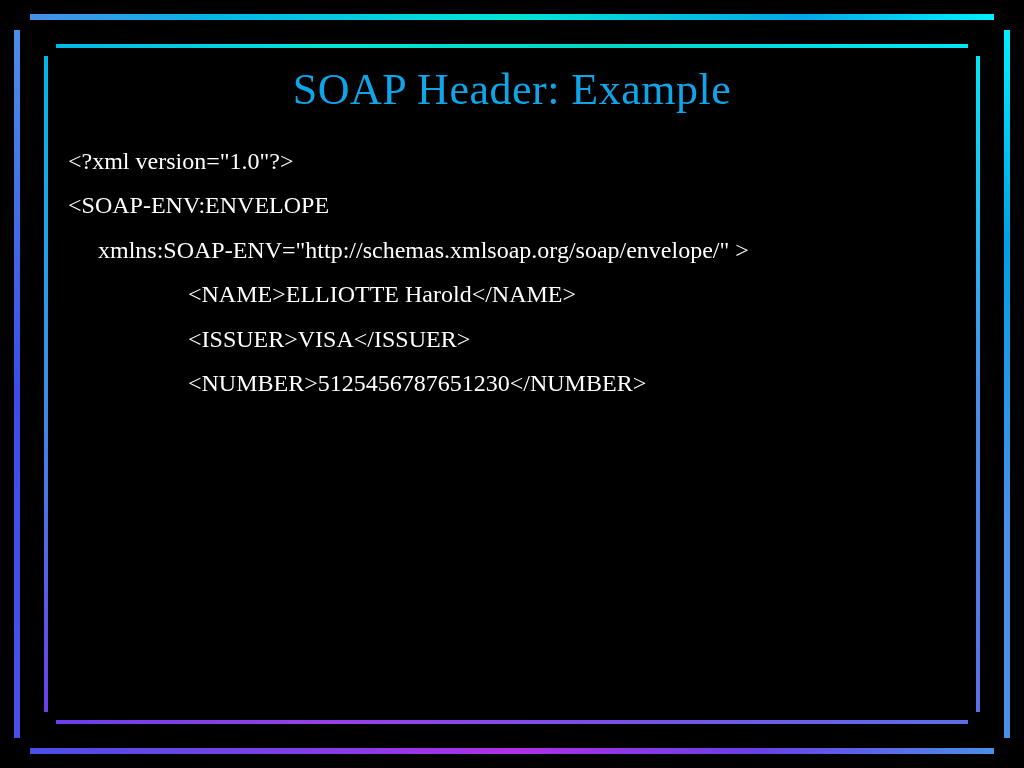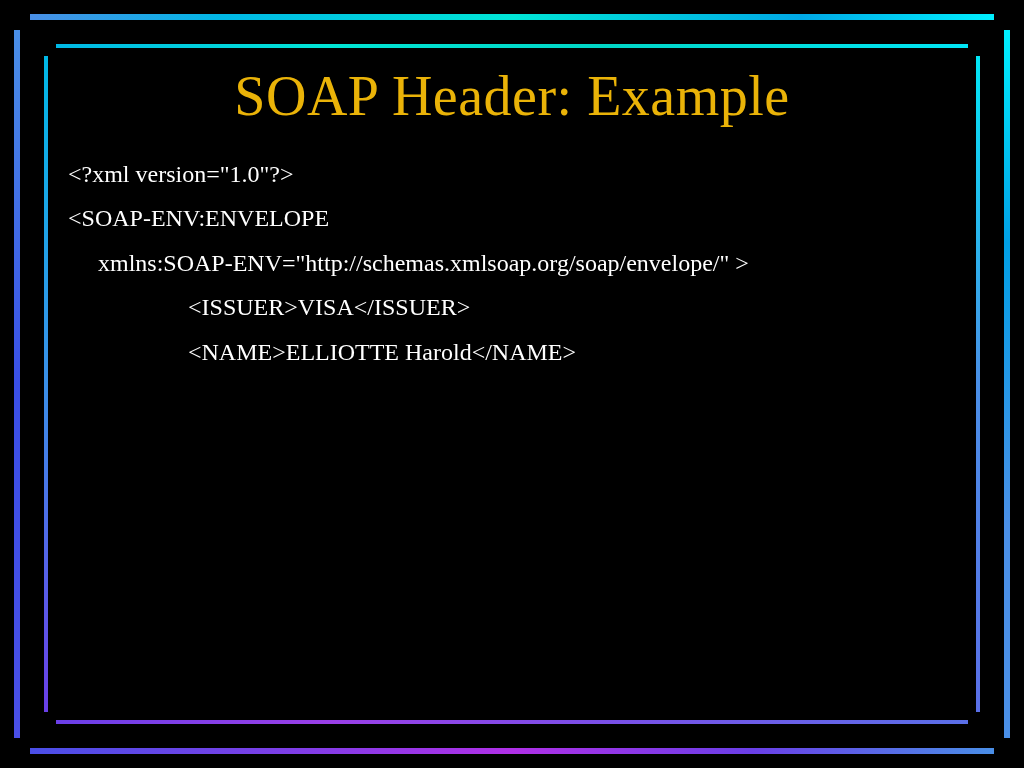--- a/index.html
+++ b/index.html
@@ -97,25 +97,25 @@
     }
     .content {
       position: absolute;
       top: 20px;
       left: 20px;
       right: 20px;
       bottom: 20px;
       color: #fff;
     }
     .slide-title {
-      font-size: 56px;
+      font-size: 44px;
       font-weight: normal;
       text-align: center;
       margin-bottom: 24px;
-      color: #eab308;
+      color: #0ea5e9;
       letter-spacing: 0.5px;
     }
     .code-block {
       font-size: 24px;
       line-height: 1.85;
       color: #fff;
       padding-left: 4px;
     }
     .code-line {
       white-space: pre-wrap;
@@ -142,18 +142,19 @@
     <div class="inner-border-bottom"></div>
     <div class="inner-border-left"></div>
     <div class="inner-border-right"></div>
 
     <div class="content">
       <h1 class="slide-title">SOAP Header: Example</h1>
       <div class="code-block">
         <div class="code-line">&lt;?xml version="1.0"?&gt;</div>
         <div class="code-line">&lt;SOAP-ENV:ENVELOPE</div>
         <div class="code-line indent-1">xmlns:SOAP-ENV="http://schemas.xmlsoap.org/soap/envelope/" &gt;</div>
+        <div class="code-line indent-3">&lt;NAME&gt;ELLIOTTE Harold&lt;/NAME&gt;</div>
         <div class="code-line indent-3">&lt;ISSUER&gt;VISA&lt;/ISSUER&gt;</div>
-        <div class="code-line indent-3">&lt;NAME&gt;ELLIOTTE Harold&lt;/NAME&gt;</div>
+        <div class="code-line indent-3">&lt;NUMBER&gt;5125456787651230&lt;/NUMBER&gt;</div>
       </div>
     </div>
   </div>
 </div>
 
 </body></html>

